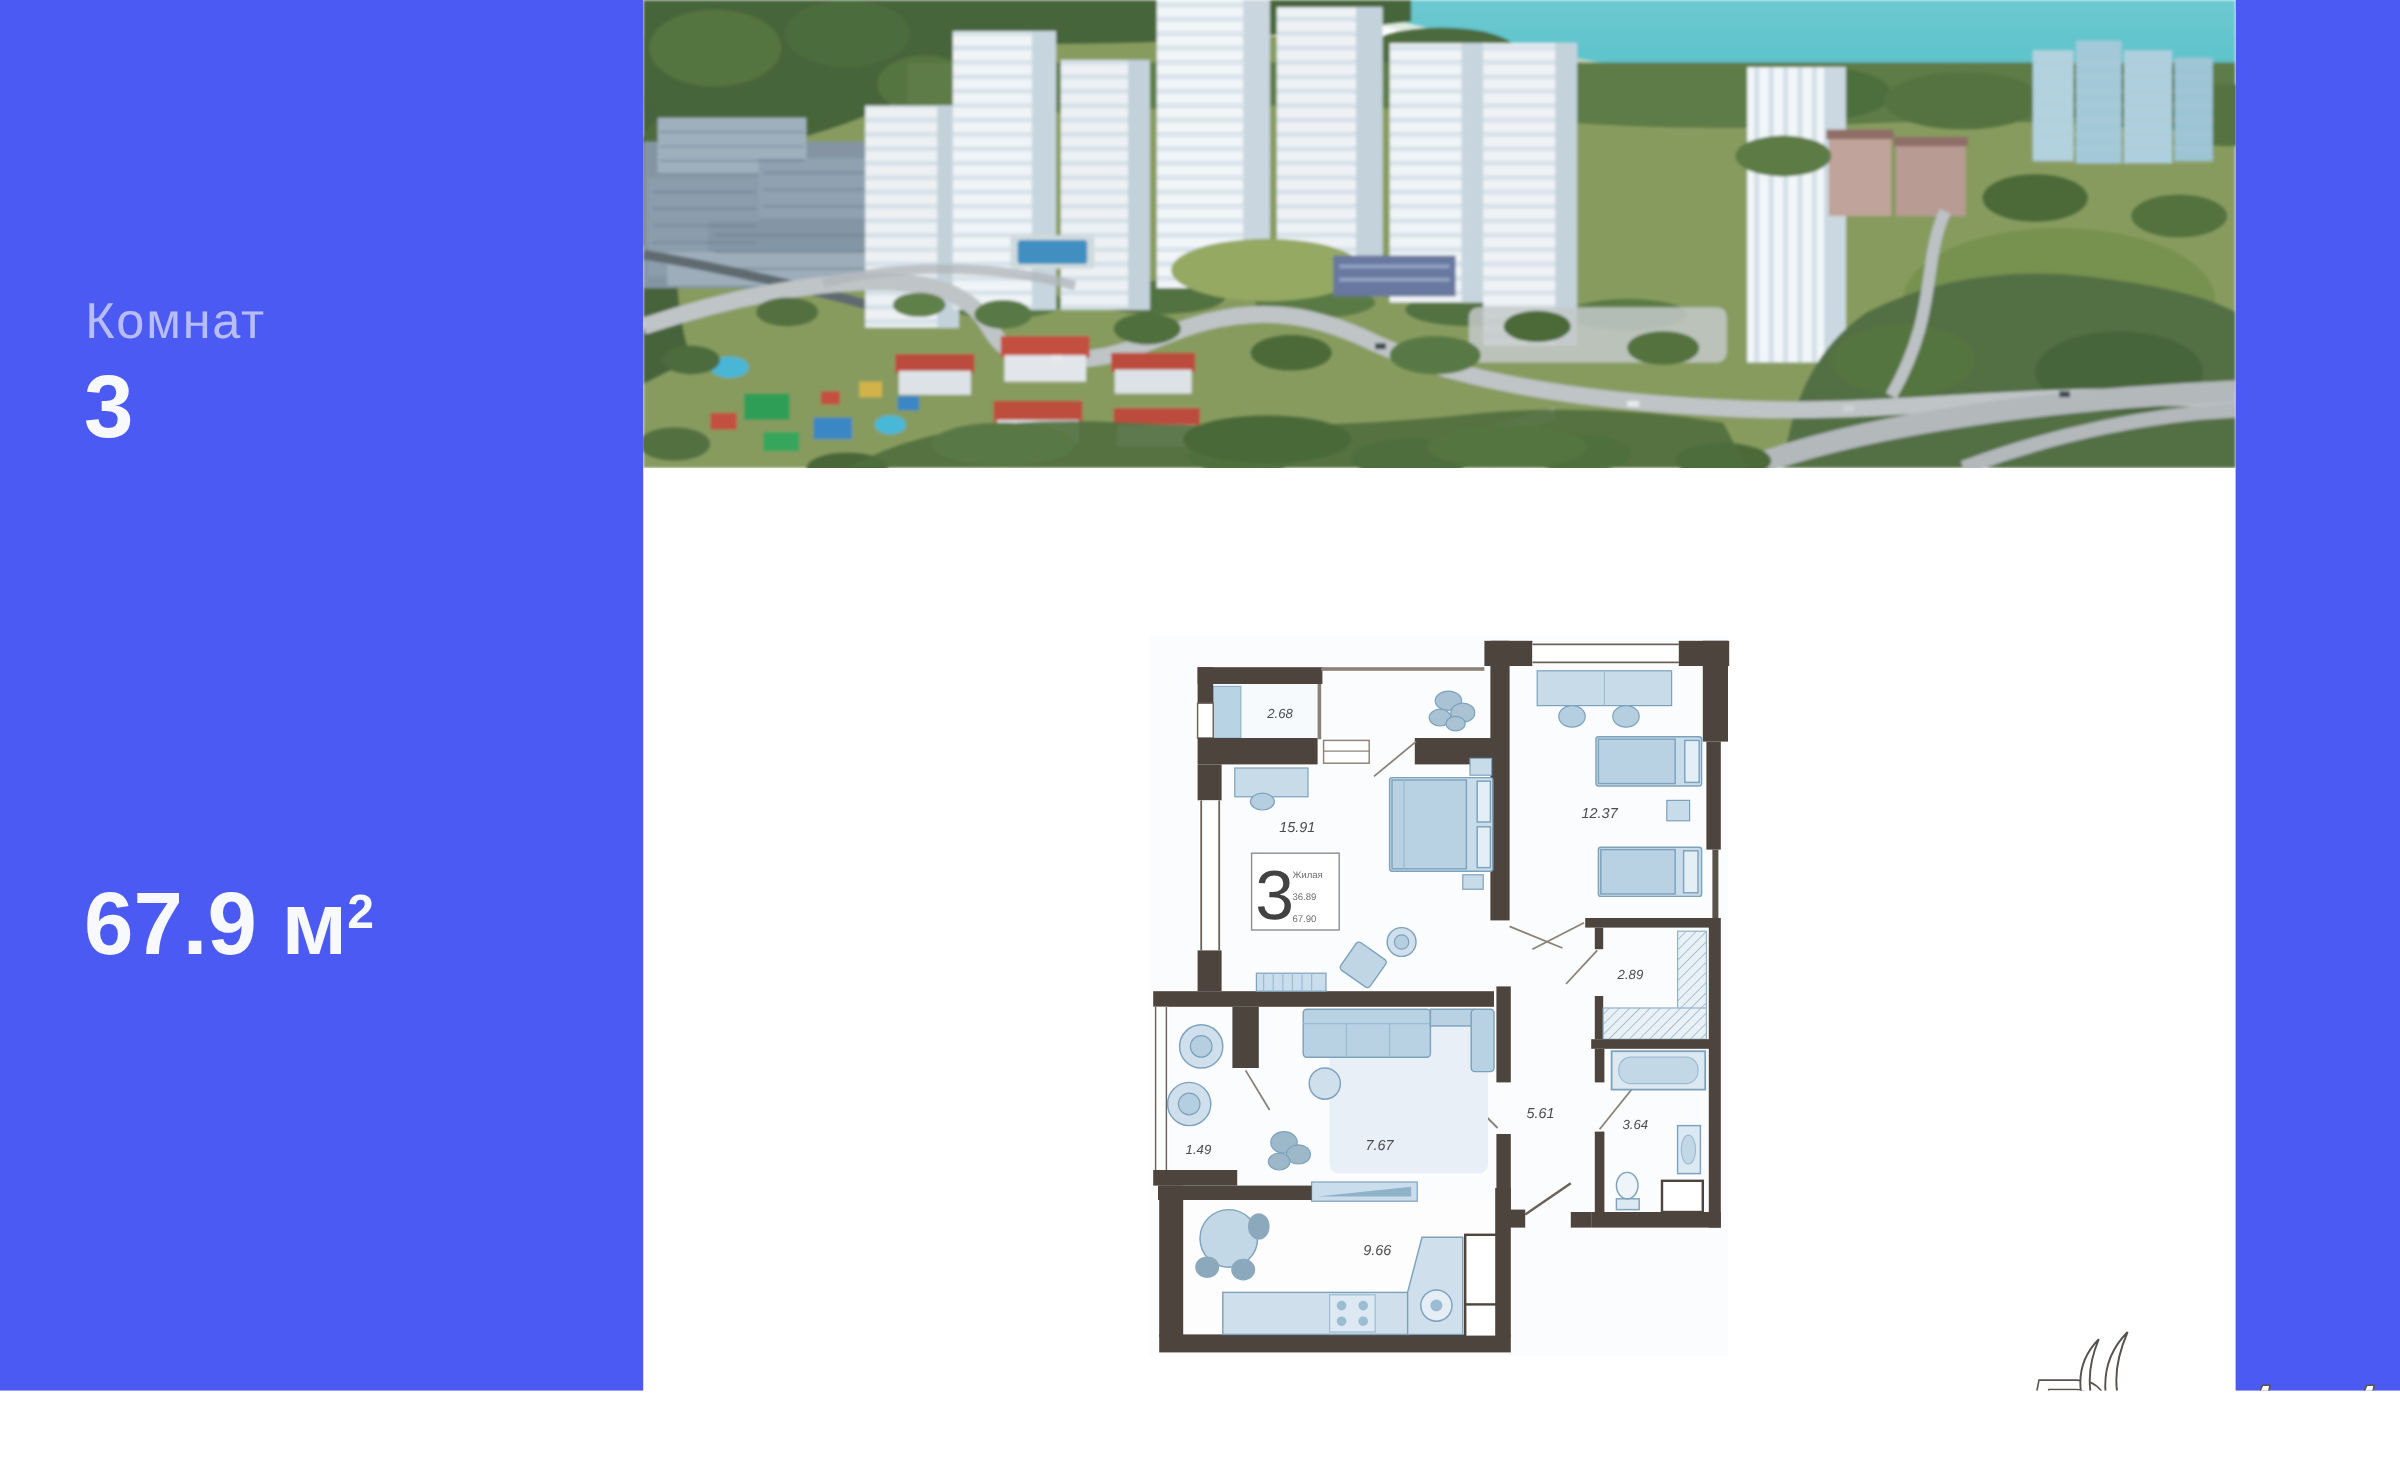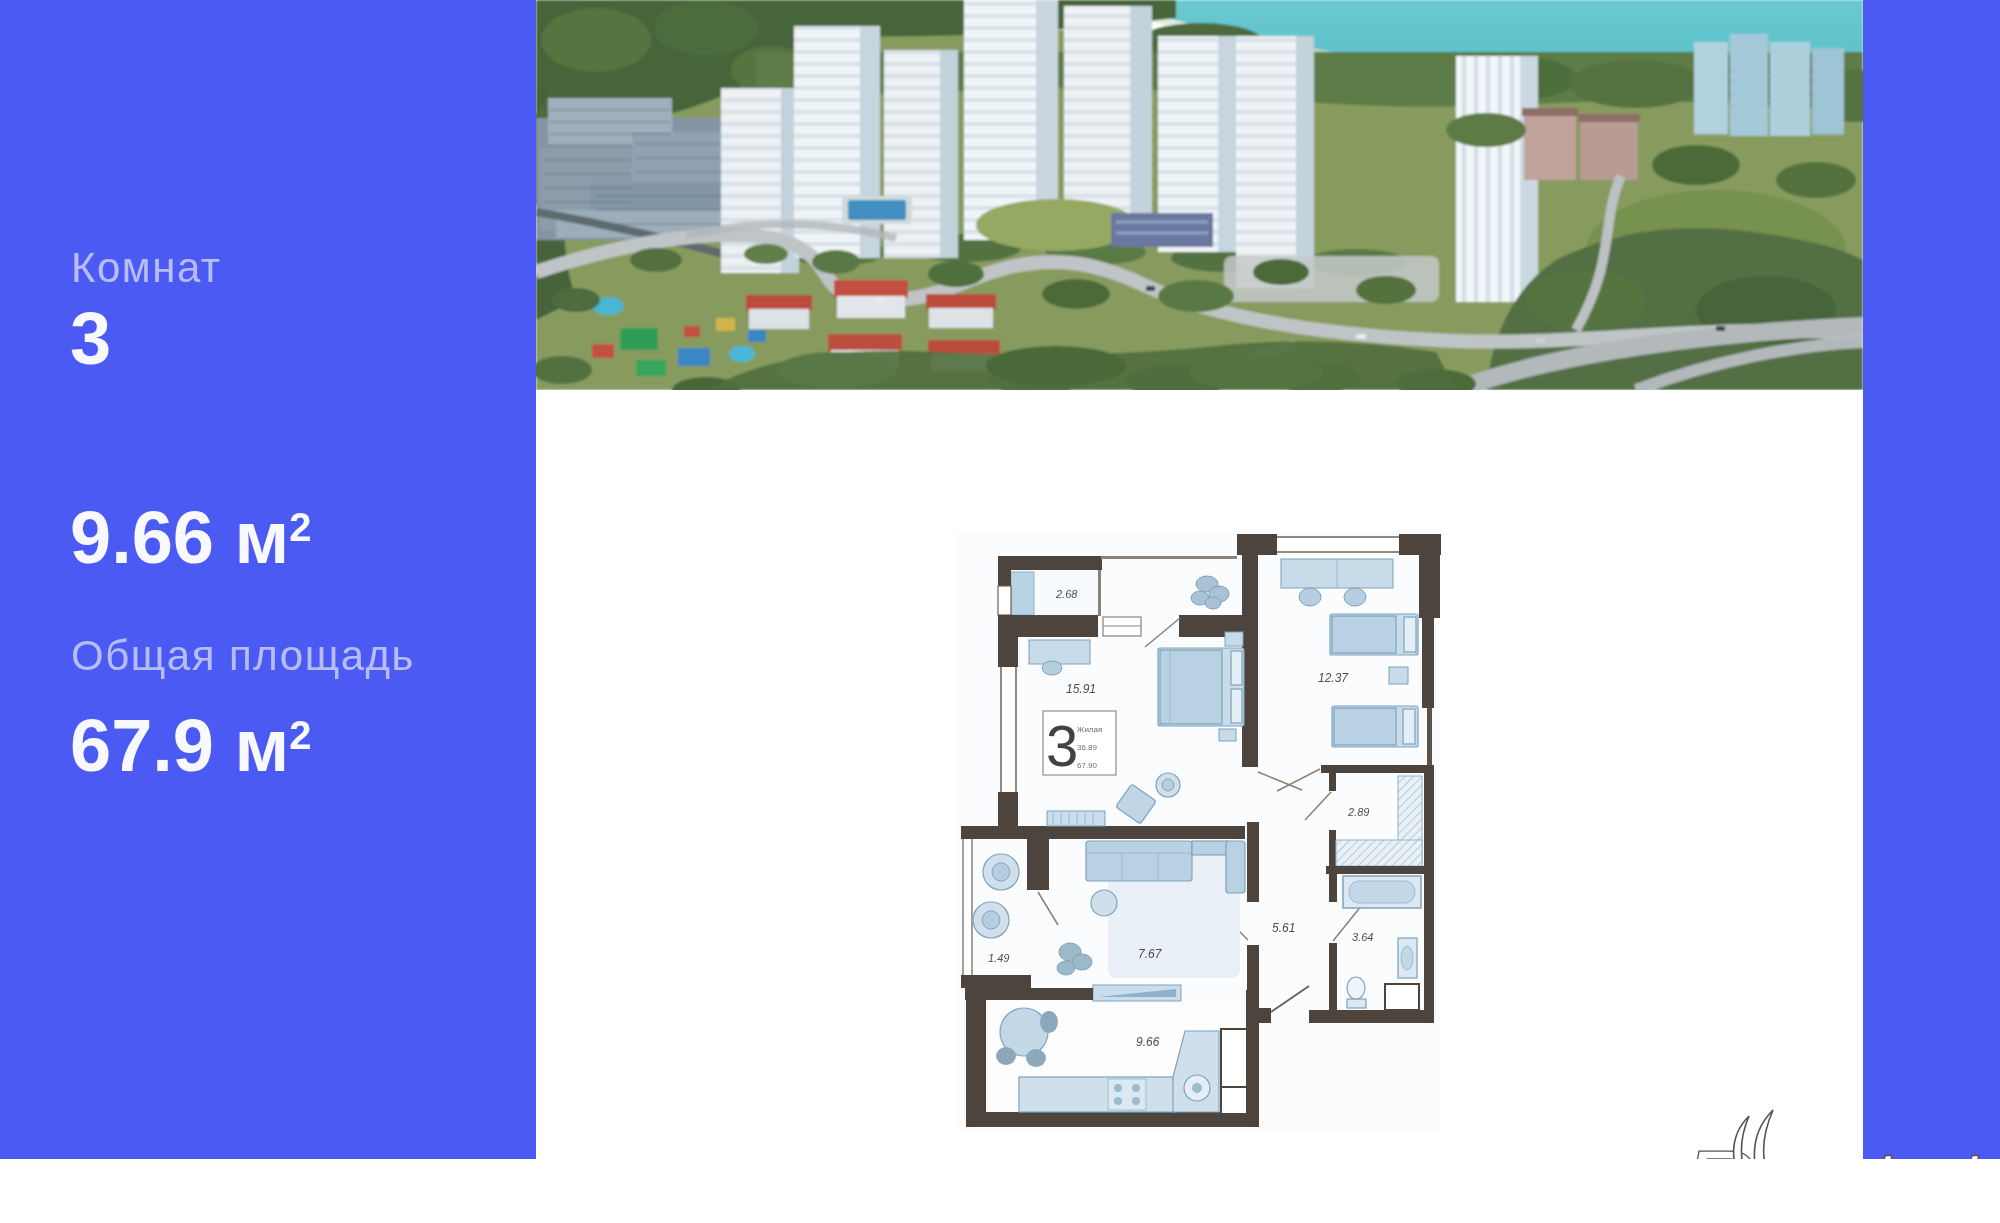--- a/index.html
+++ b/index.html
@@ -15,25 +15,23 @@
 
 <div class="panel" style="left:0;top:0;width:536px;height:1223px"></div>
 
 <div class="panel" style="left:1863px;top:0;width:137px;height:1223px"></div>
 
 <div class="lbl" style="left:71px;top:247px">Комнат</div>
 
 <div class="val" style="left:70px;top:302px">3</div>
 
 
-<div class="val" style="left:70px;top:501px">9.66 м<sup>2</sup></div>
-
-<div class="lbl" style="left:71px;top:635px">Общая площадь</div>
-
-<div class="val" style="left:70px;top:709px">67.9 м<sup>2</sup></div>
+
+
+<div class="val" style="left:70px;top:733px">67.9 м<sup>2</sup></div>
 
 <svg style="position:absolute;left:90px;top:1174px" width="260" height="49" viewBox="90 1174 260 49">
 <g fill="#fbfbf6">
 <polygon points="100.6,1176 128.8,1176 146,1223.5 95,1223.5"></polygon>
 <polygon points="117.5,1202 127.5,1223.5 108.8,1223.5" fill="#4a5af2"></polygon>
 <polygon points="151.9,1176 174.4,1176 189.4,1223.5 166.9,1223.5"></polygon>
 <polygon points="178,1176 200.5,1176 189.4,1223.5 166.9,1223.5"></polygon>
 <polygon points="223.1,1176 248.8,1176 256.6,1223.5 227.5,1223.5"></polygon>
 <polygon points="278.8,1176 308,1176 340,1223.5 260,1223.5"></polygon>
 <polygon points="291.7,1204 301.5,1223.5 284.5,1223.5" fill="#4a5af2"></polygon>

